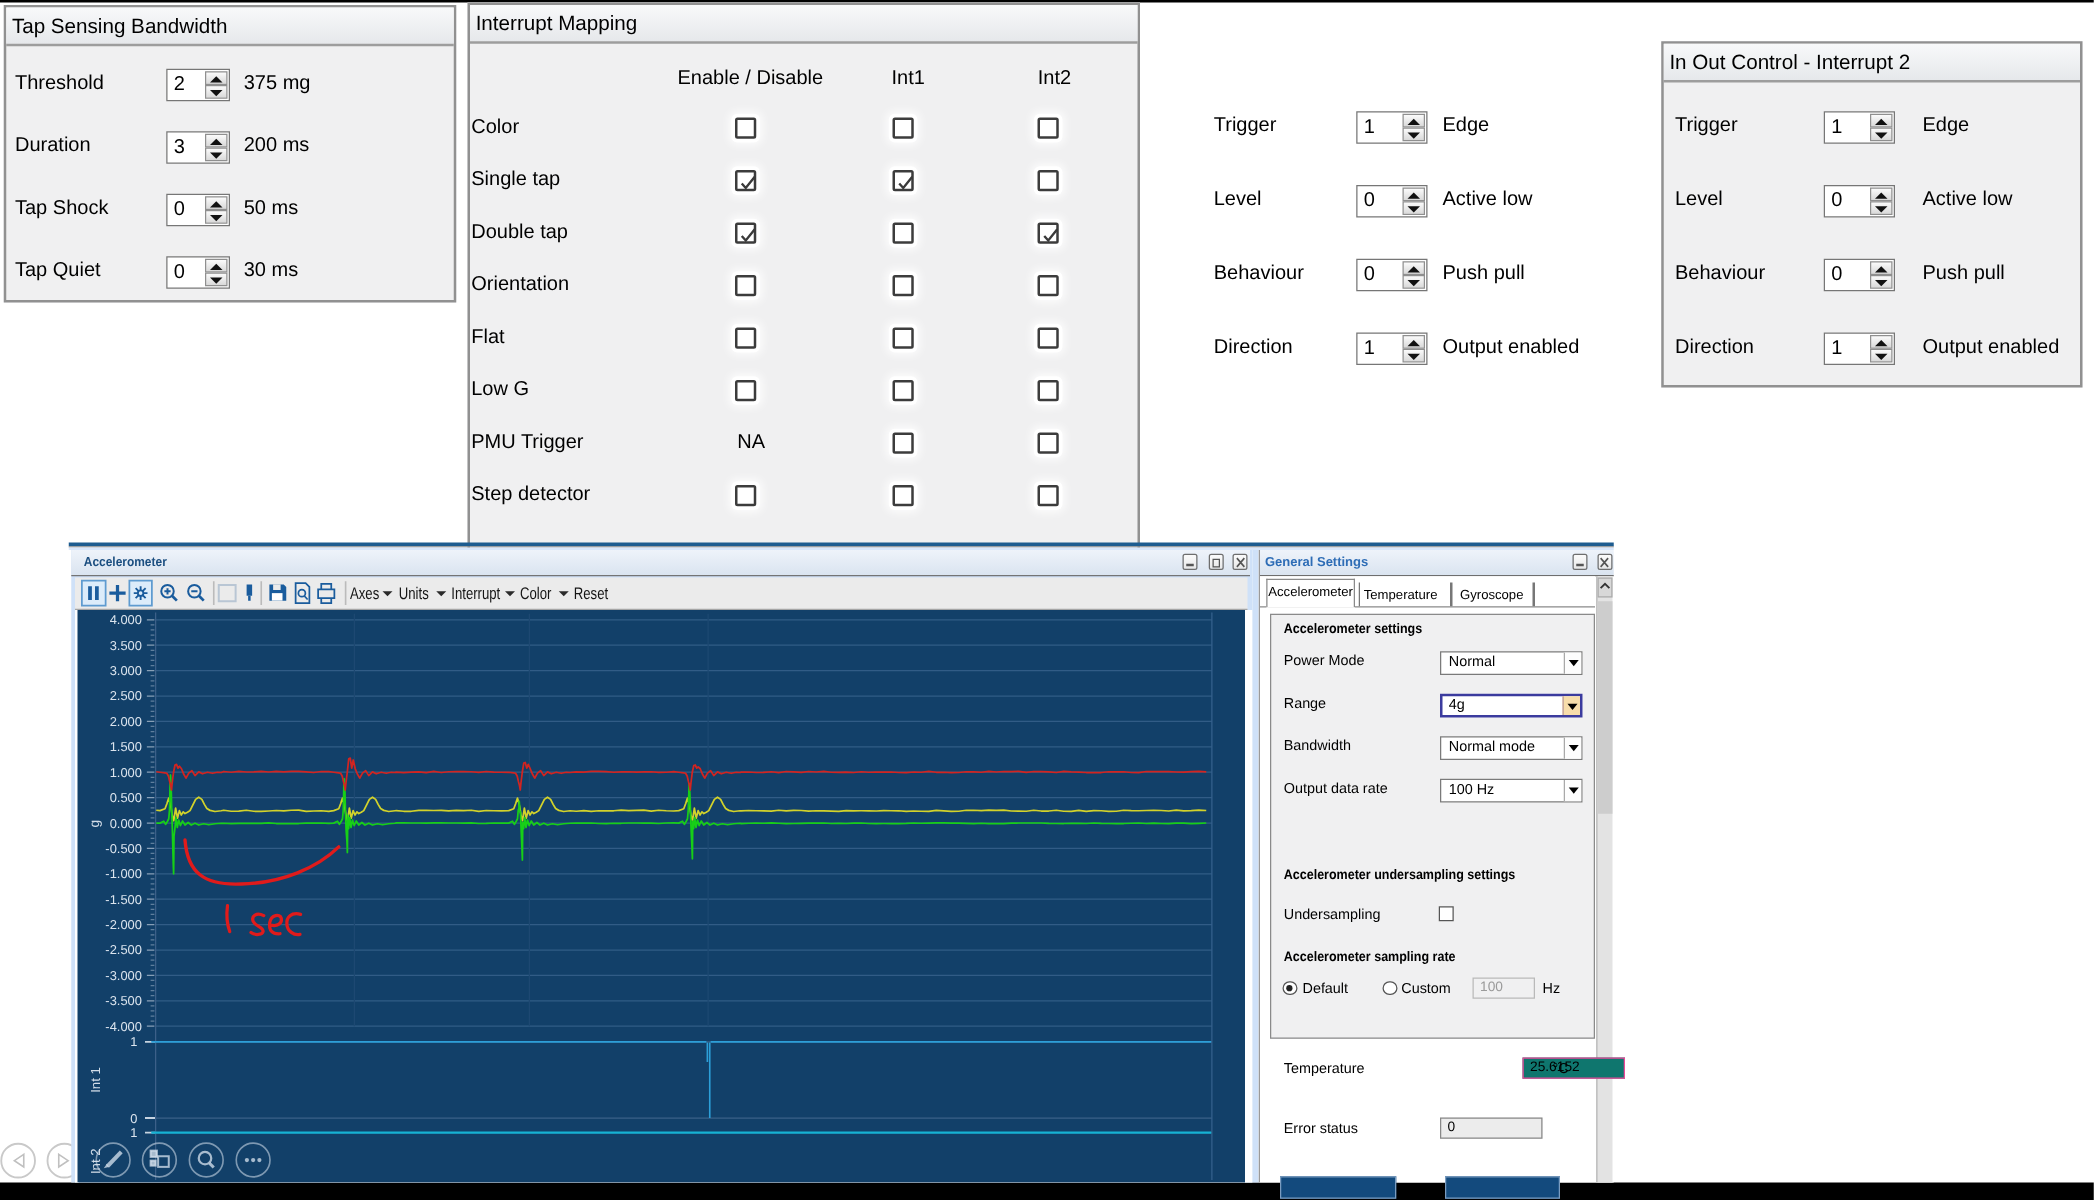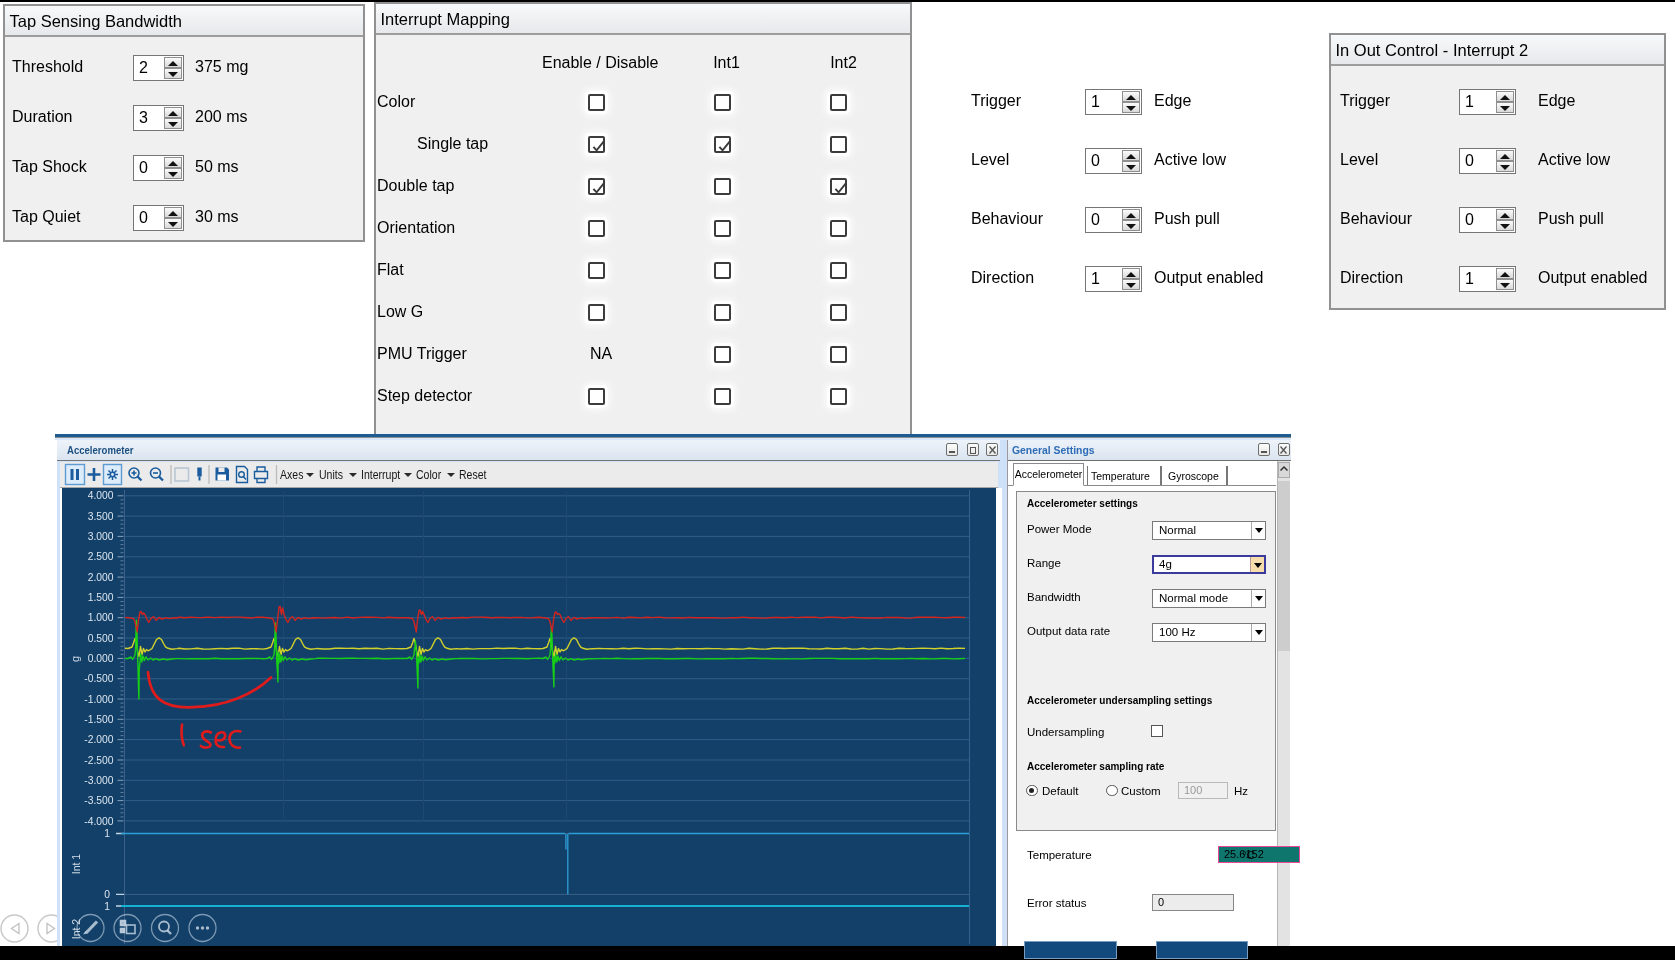--- a/index.html
+++ b/index.html
@@ -91,21 +91,21 @@
     <div class="gp" style="left:374px;top:2px;width:538px;height:538px;">
       <div class="gph">Interrupt Mapping</div>
     </div>
     <div class="lab" style="left:542px;top:54px;">Enable / Disable</div>
     <div class="lab" style="left:726.5px;top:54px;transform:translateX(-50%);">Int1</div>
     <div class="lab" style="left:843.5px;top:54px;transform:translateX(-50%);">Int2</div>
     <div class="lab" style="left:377px;top:93px;">Color</div>
     <div class="cb" style="left:587.5px;top:94px;"></div>
     <div class="cb" style="left:713.5px;top:94px;"></div>
     <div class="cb" style="left:830.0px;top:94px;"></div>
-    <div class="lab" style="left:377px;top:135px;margin-left:40px;">Single tap</div>
+    <div class="lab" style="left:377px;top:135px;">Single tap</div>
     <div class="cb" style="left:587.5px;top:136px;">
       <svg width="19" height="19" viewBox="0 0 19 19">
         <path d="M4.4,9.8 L7.6,13.4 L14.8,4.4" fill="none" stroke="#3a3a3a" stroke-width="1.9"></path>
       </svg>
     </div>
     <div class="cb" style="left:713.5px;top:136px;">
       <svg width="19" height="19" viewBox="0 0 19 19">
         <path d="M4.4,9.8 L7.6,13.4 L14.8,4.4" fill="none" stroke="#3a3a3a" stroke-width="1.9"></path>
       </svg>
     </div>

